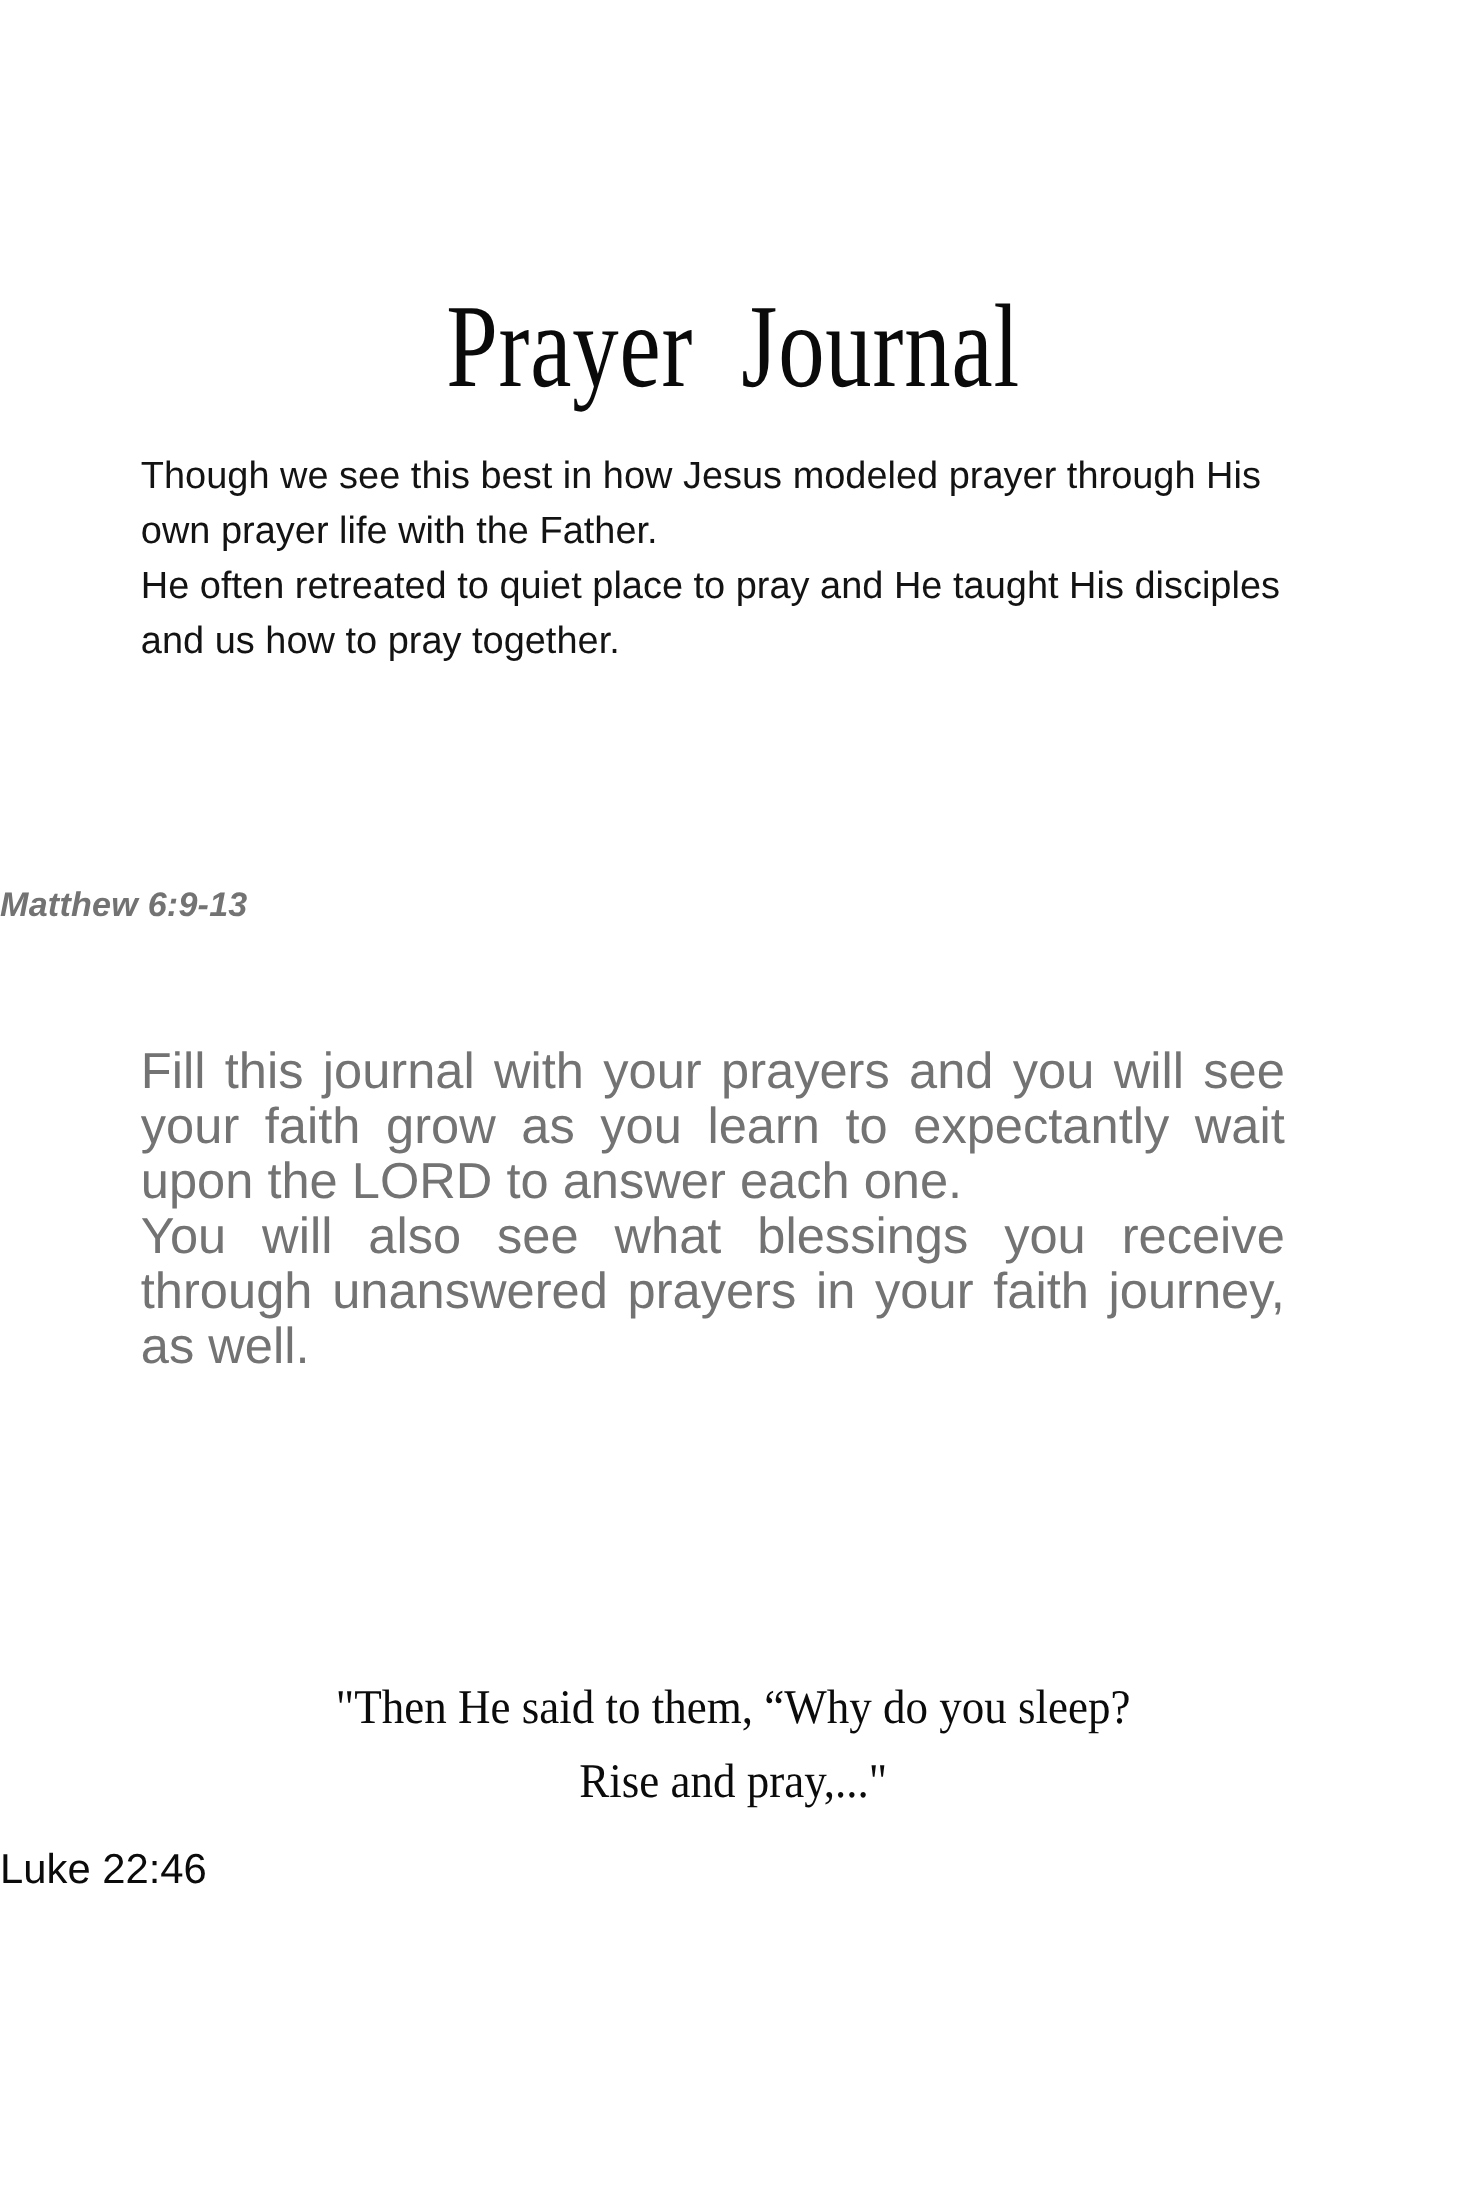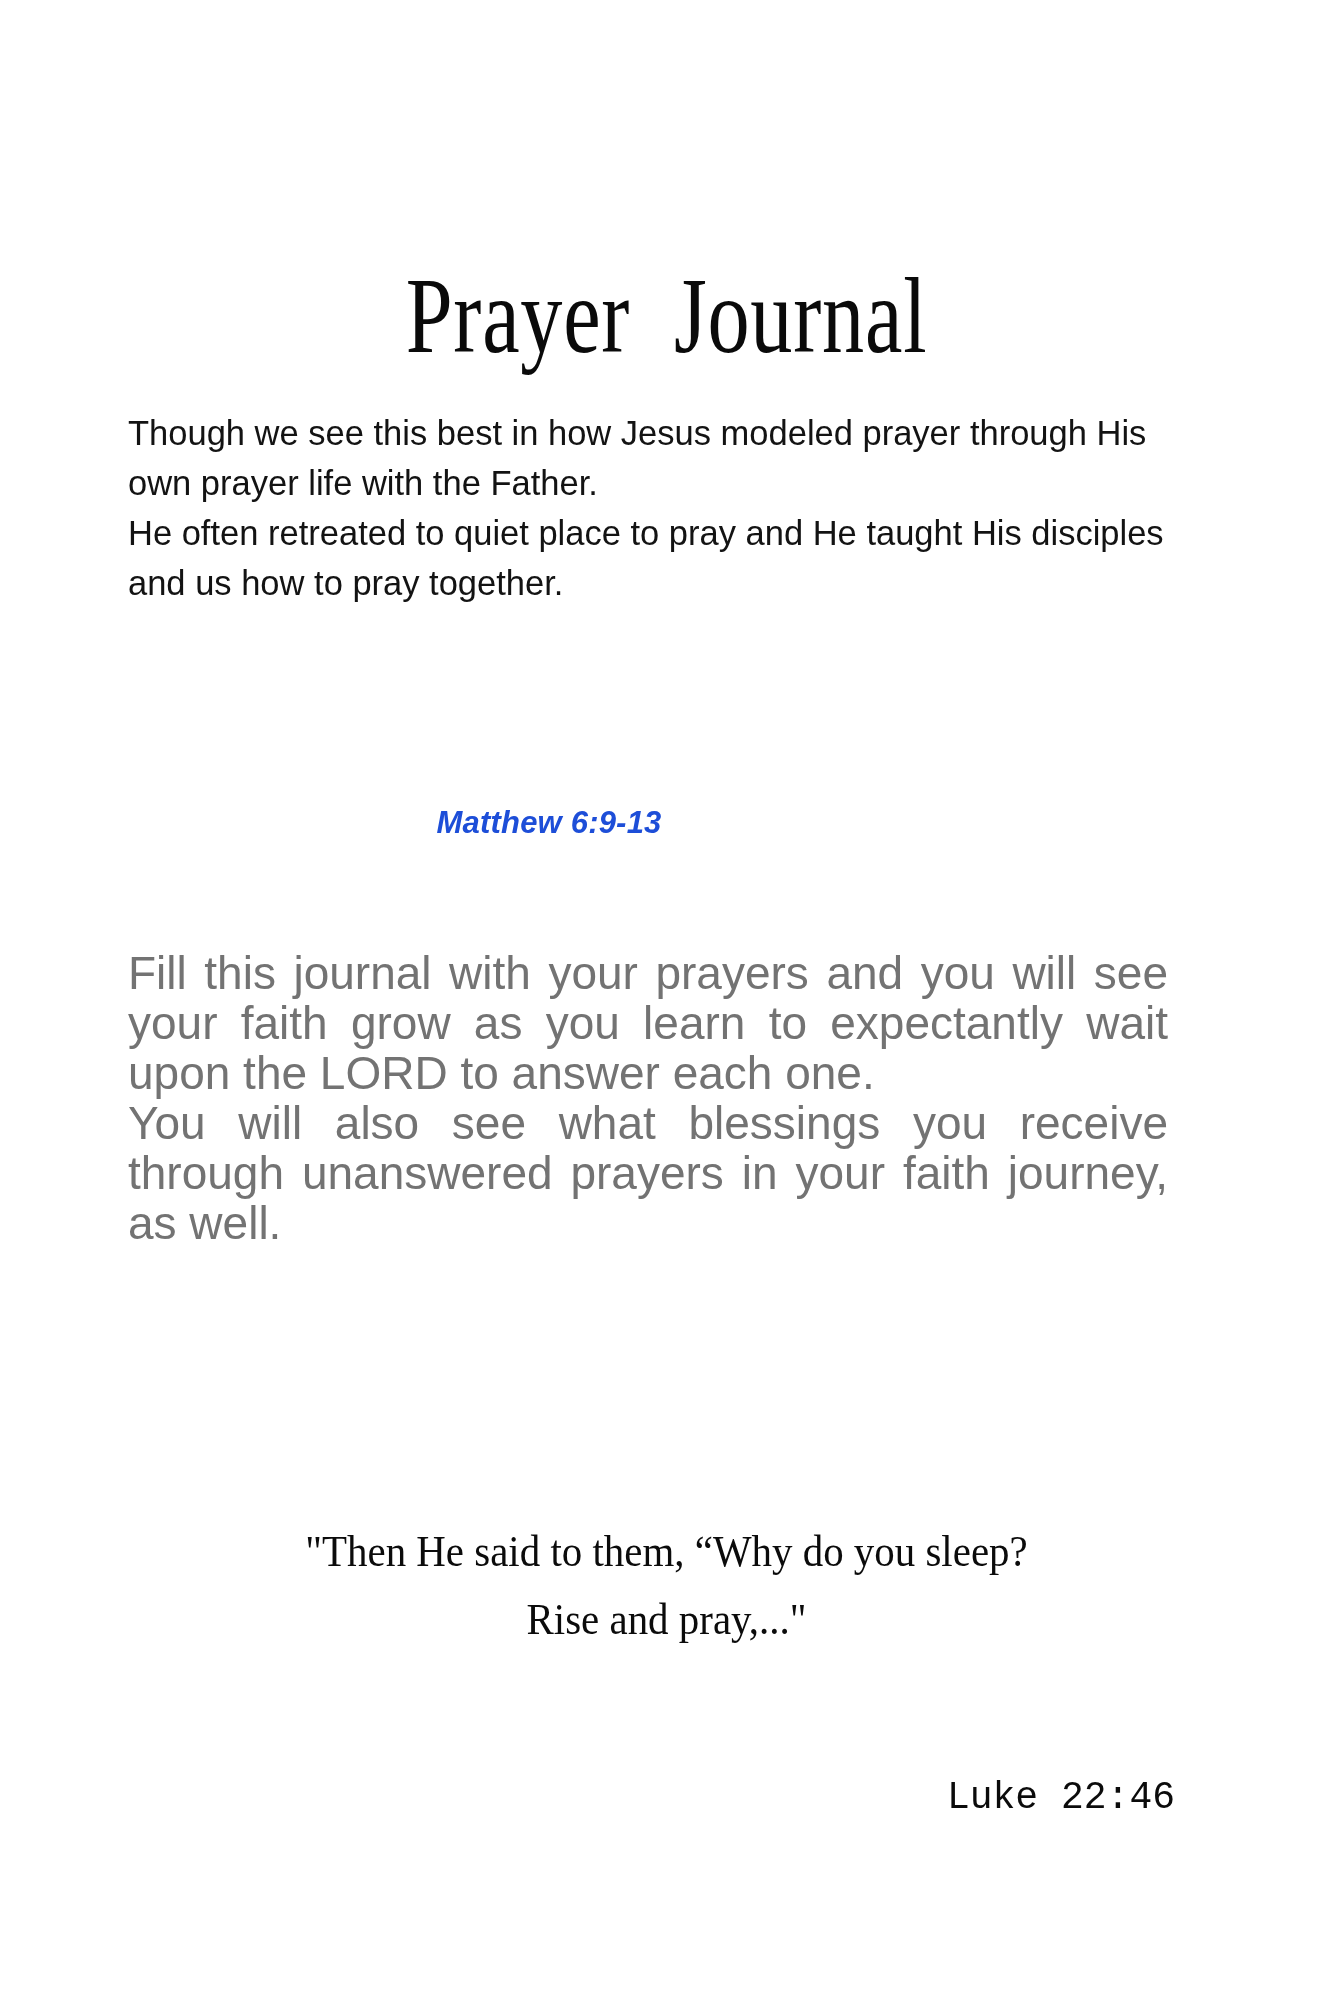--- a/index.html
+++ b/index.html
@@ -56,26 +56,25 @@
   }
   .intro-block p {
     margin: 0;
   }
 
   .verse-ref {
     position: absolute;
     top: 805px;
     left: 0;
     width: 1098px;
-    text-align: center;
     font-size: 31px;
     font-weight: 700;
     font-style: italic;
     letter-spacing: 0.2px;
-    color: #1d4ed8;
+    color: #737373;
   }
 
   .journal-block {
     position: absolute;
     top: 948px;
     left: 128px;
     width: 1040px;
     font-size: 46px;
     line-height: 50px;
     text-align: justify;
@@ -100,25 +99,25 @@
     transform: scaleX(0.93);
     transform-origin: 50% 0;
   }
   .quote .line {
     display: block;
     white-space: pre;
   }
 
   .quote-citation {
     position: absolute;
-    top: 1774px;
+    top: 1676px;
     left: 0;
     width: 1175px;
-    text-align: right;
-    font-family: Liberation Mono, monospace;
+    text-align: left;
+    font-family: Liberation Sans, sans-serif;
     font-size: 38px;
     line-height: 48px;
     color: #0b0b0b;
   }
 </style>
 </head>
 <body>
 
 <div class="page">
 

